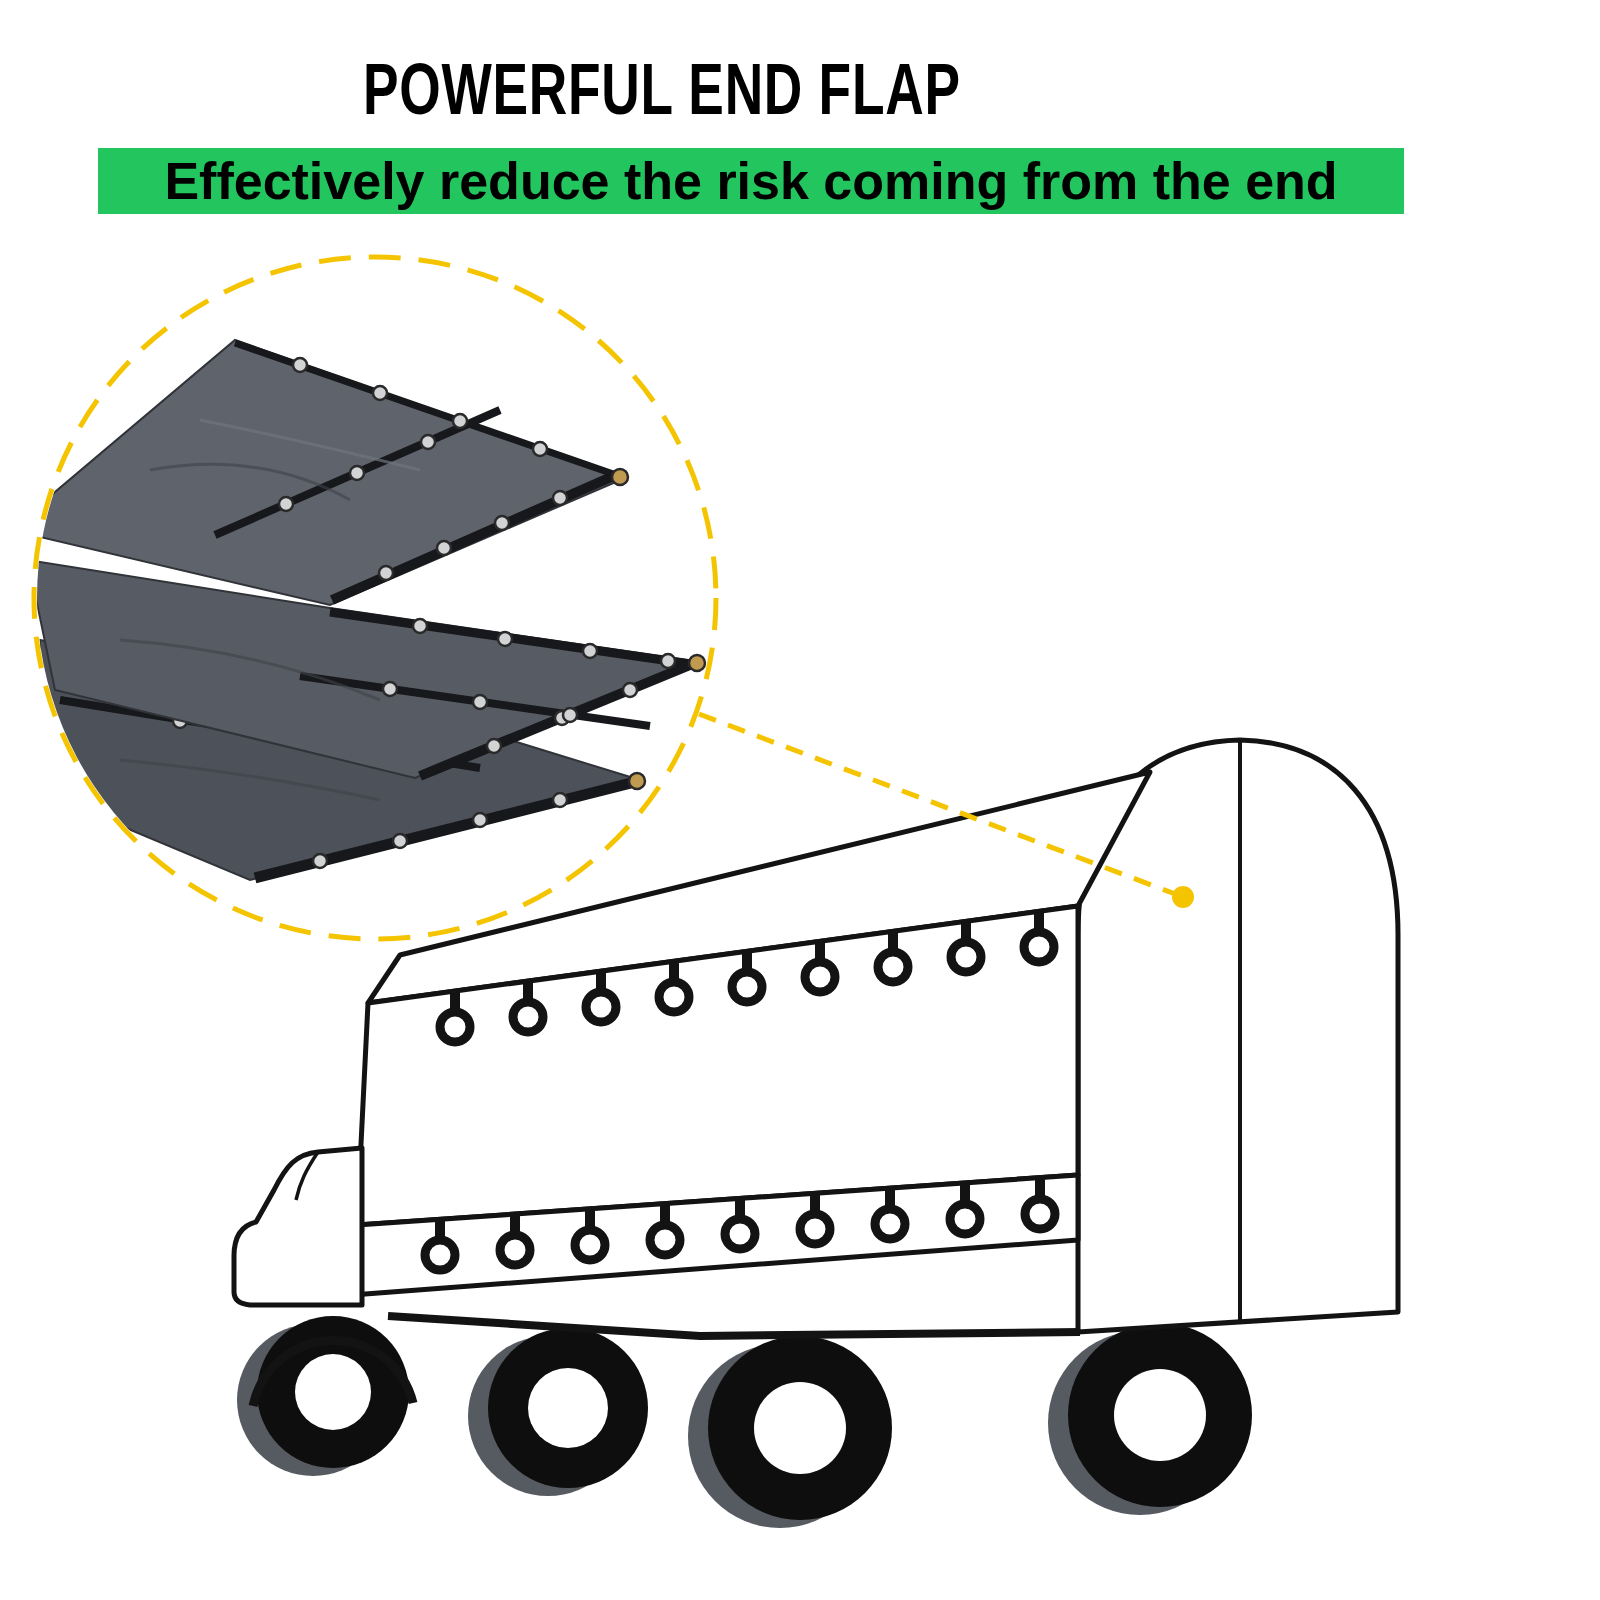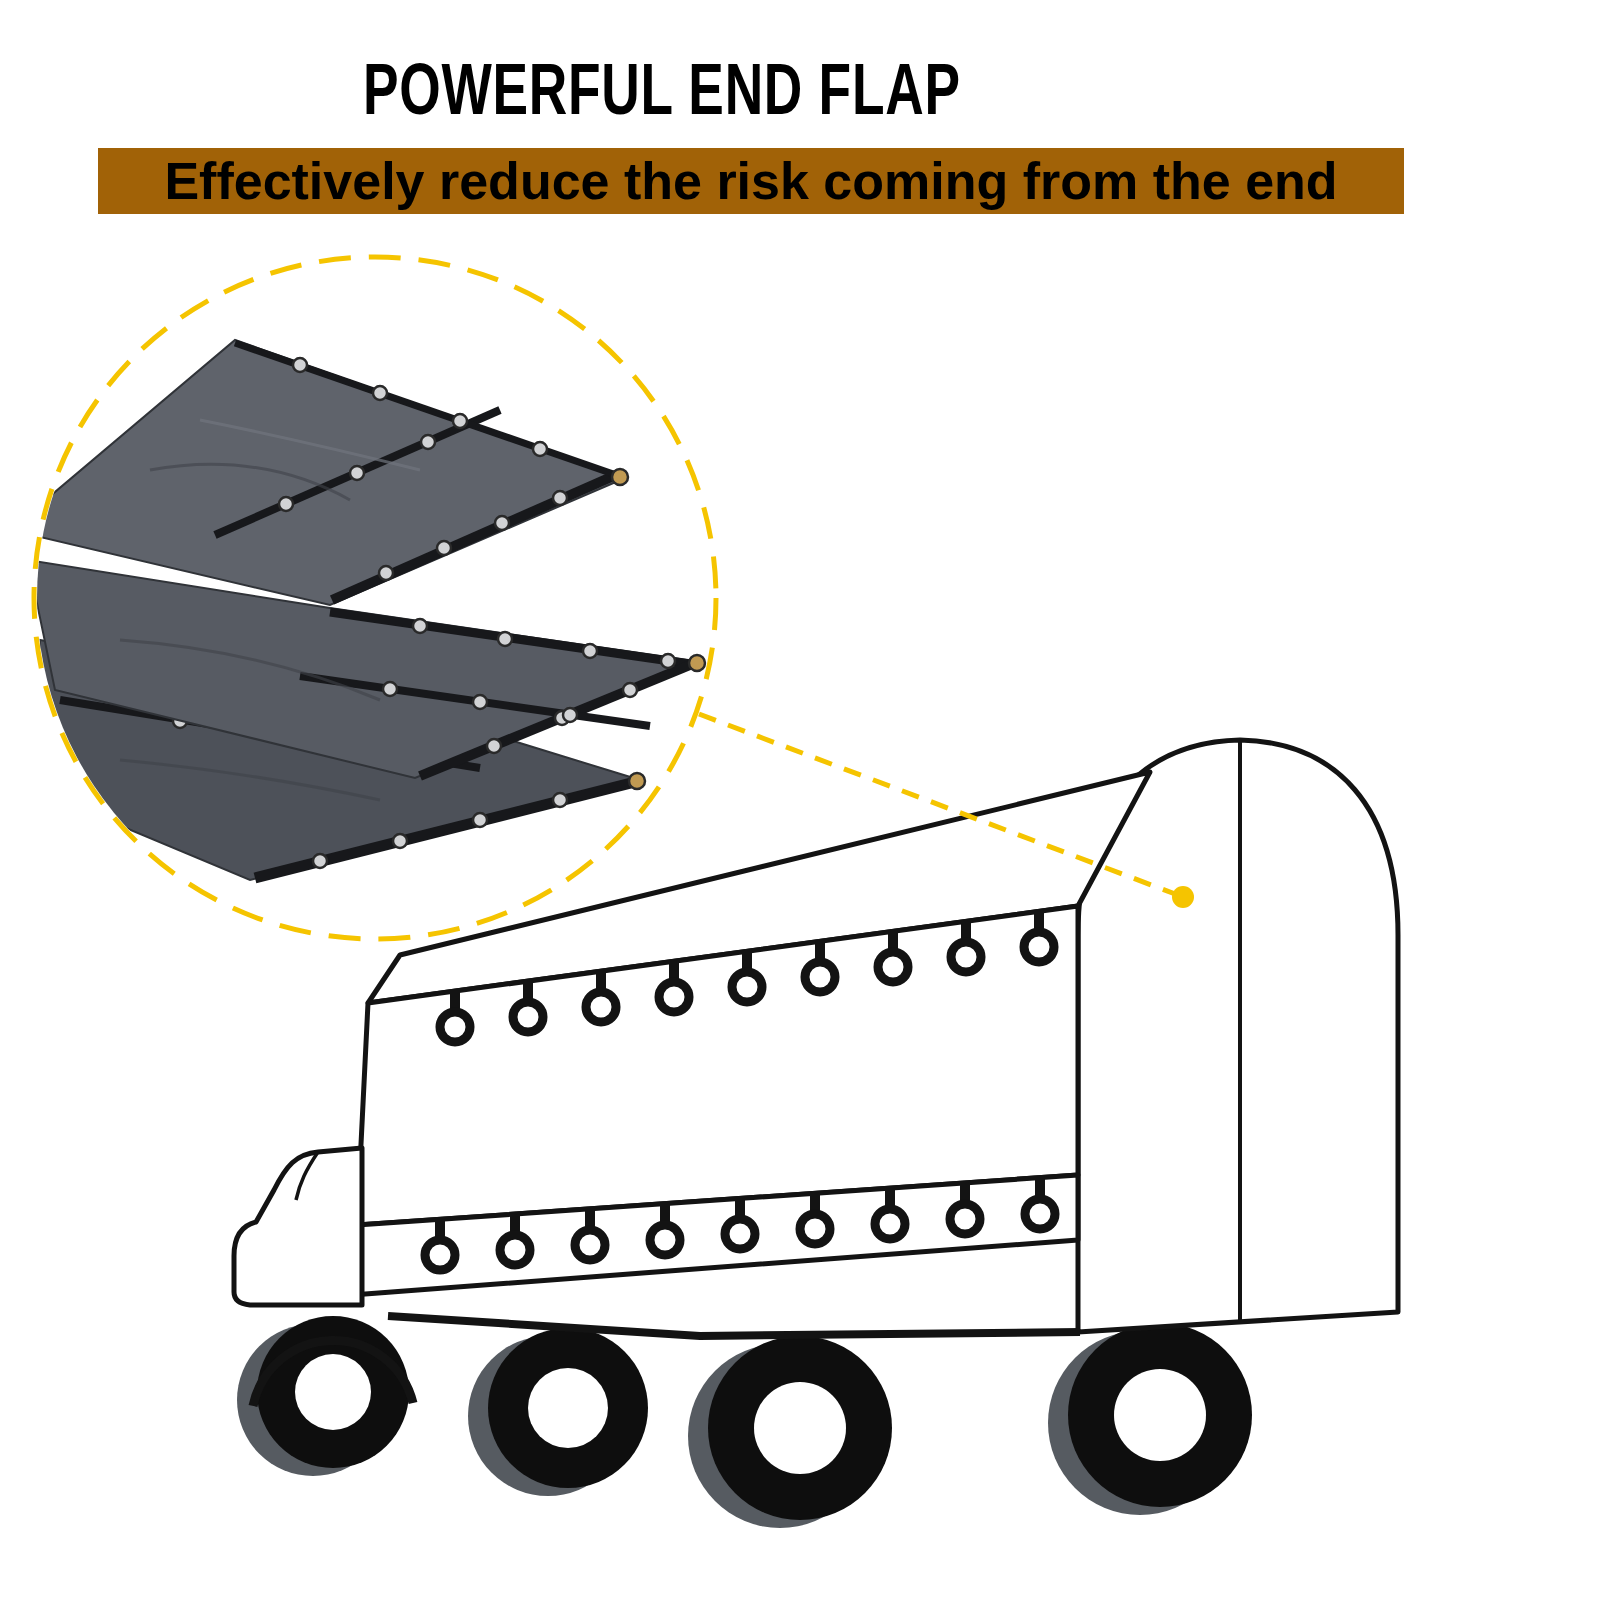--- a/index.html
+++ b/index.html
@@ -8,21 +8,21 @@
     background:#ffffff;
     font-family:"Liberation Sans","DejaVu Sans",sans-serif;
   }
   .title{position:absolute;top:48px;left:0;width:1324px;text-align:center;color:#000;}
   .title span{
     display:inline-block;font-size:72px;font-weight:700;letter-spacing:1px;
     transform:scaleX(0.74);transform-origin:center;white-space:nowrap;
   }
   .banner{
     position:absolute;top:148px;left:98px;width:1306px;height:66px;
-    background:#a16207;display:flex;align-items:center;justify-content:center;
+    background:#22c55e;display:flex;align-items:center;justify-content:center;
   }
   .banner span{font-size:52px;font-weight:700;color:#000;white-space:nowrap;}
   svg.scene{position:absolute;left:0;top:0;}
 
   
   .outline{fill:#ffffff;stroke:#131313;stroke-width:5;stroke-linejoin:round;}
   .thinline{fill:none;stroke:#131313;stroke-width:4;}
   .ring rect{fill:#131313;}
   .ring circle{fill:#ffffff;stroke:#131313;stroke-width:9;}
   .wshadow{fill:#565b61;}

